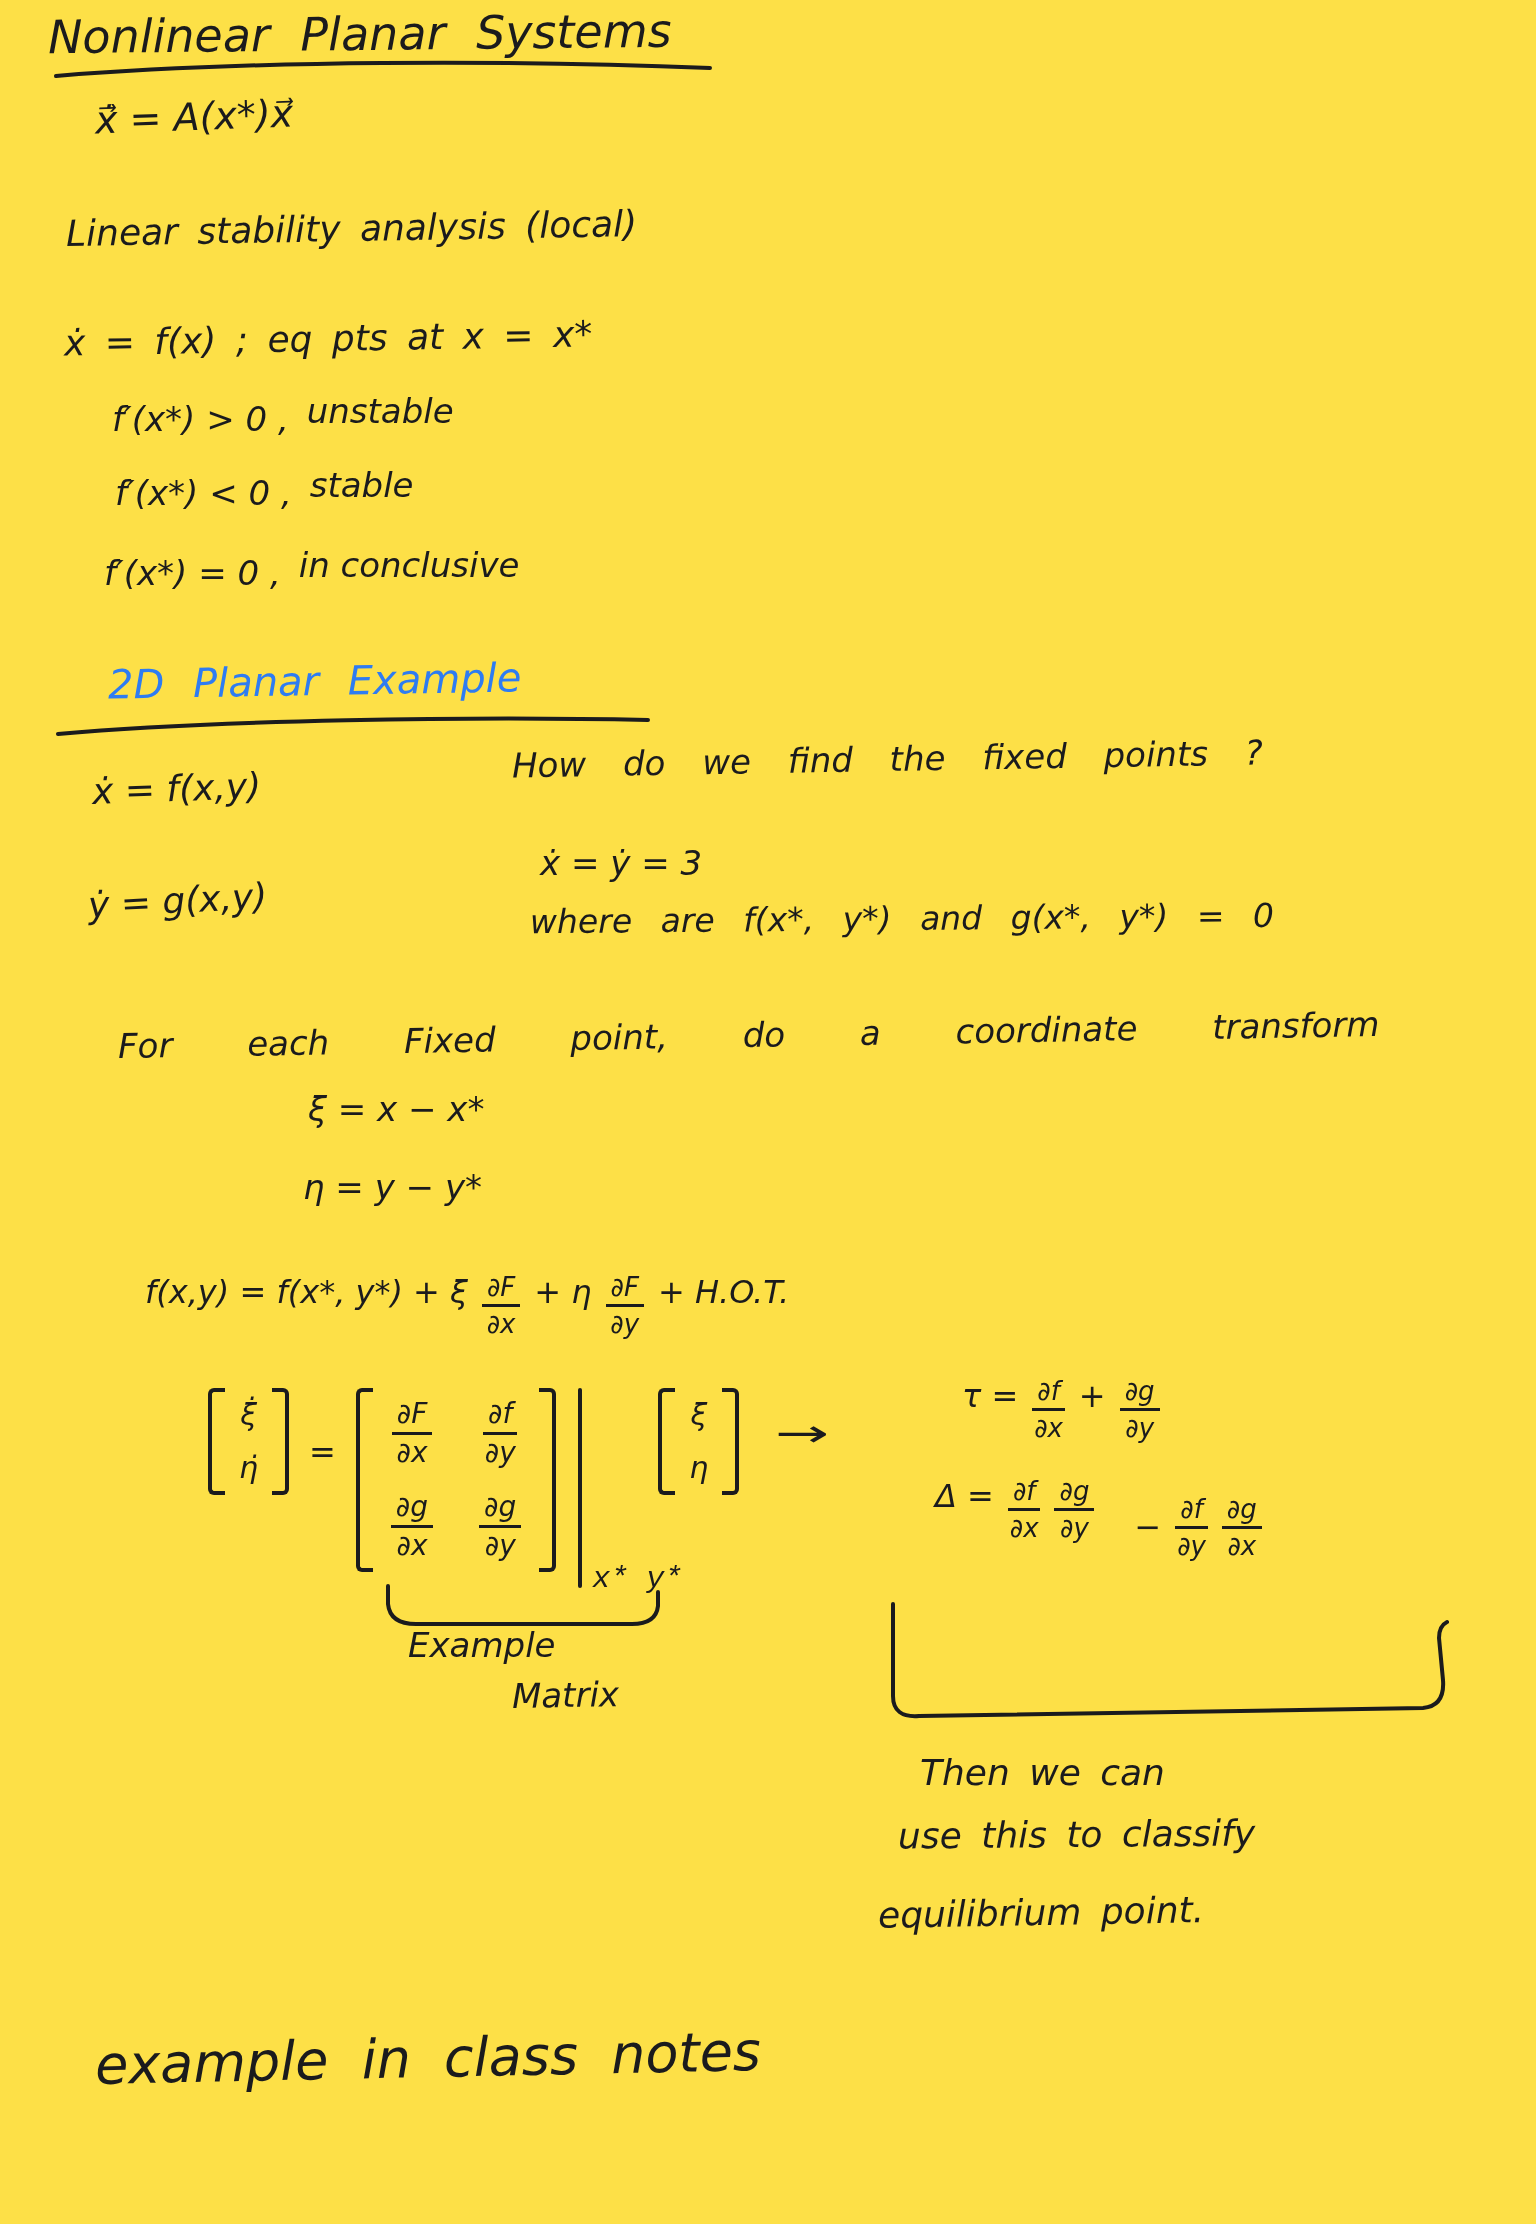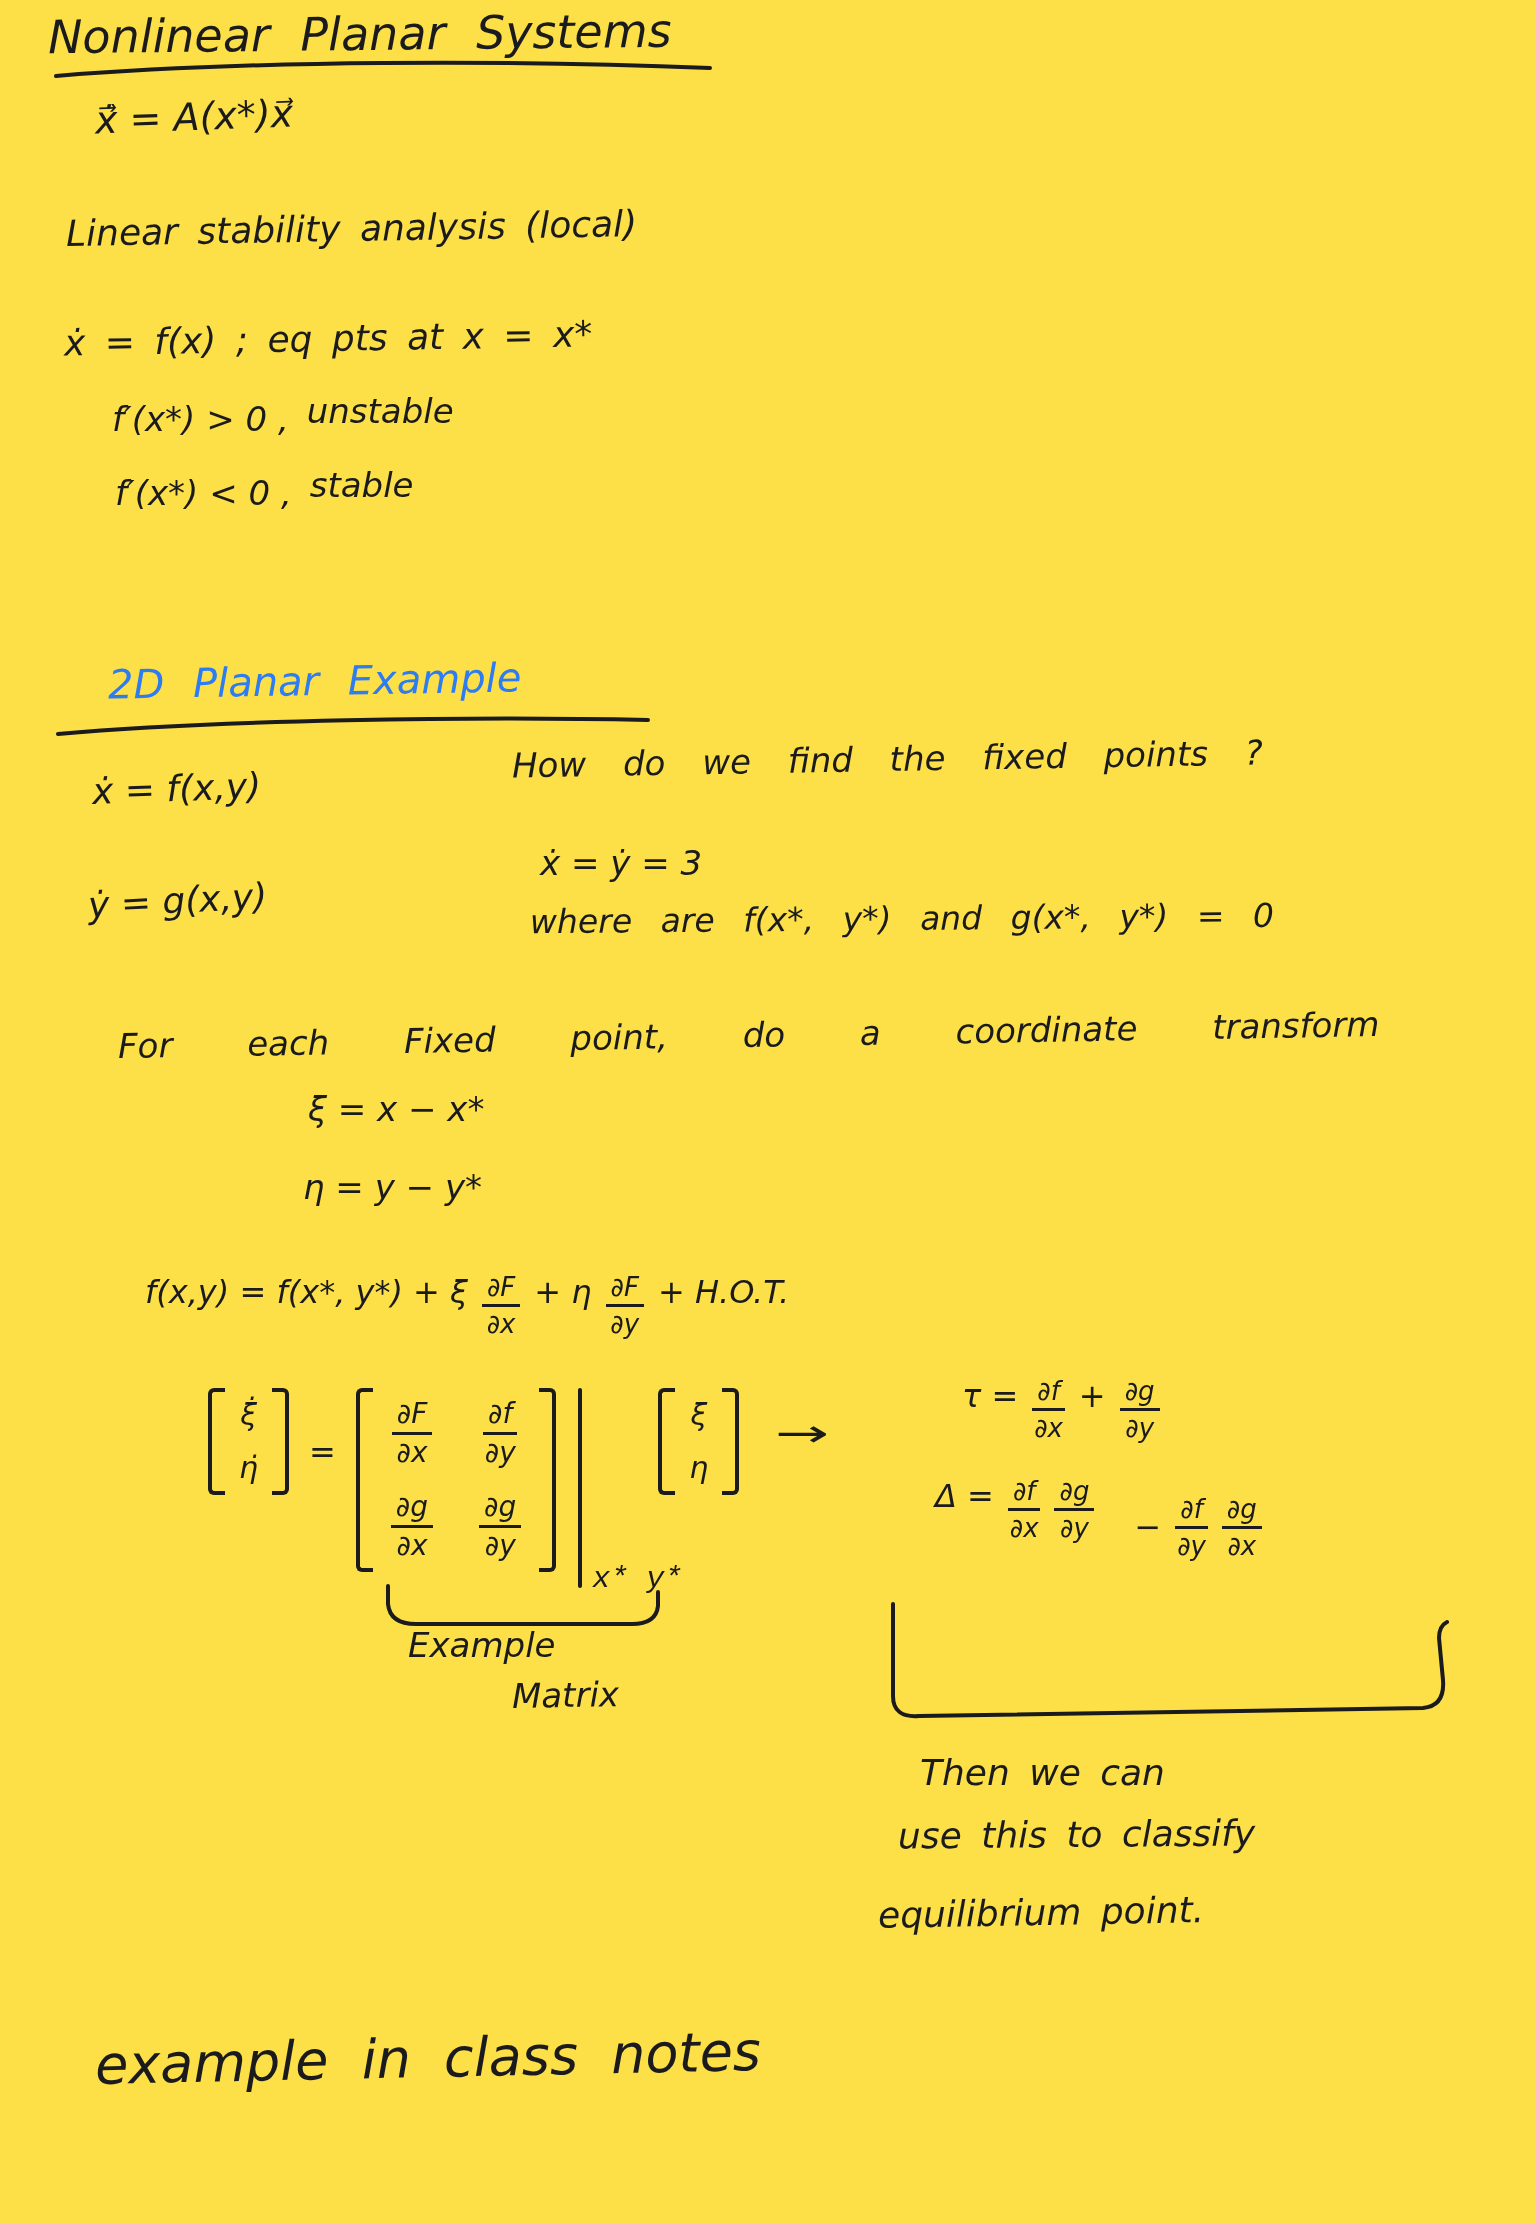--- a/index.html
+++ b/index.html
@@ -78,20 +78,23 @@
   <div class="abs hw fs36 spread-sm" style="left:66px; top:208px; transform:rotate(-1deg);">Linear stability analysis (local)</div>
 
   <div class="abs hw fs36 spread-sm" style="left:64px; top:318px; transform:rotate(-1deg);">ẋ = f(x) ;  eq pts at    x = x*</div>
 
   <div class="abs hw fs34" style="left:112px; top:400px;">
     <span>f′(x*) &gt; 0 ,</span><span class="raised">unstable</span>
   </div>
   <div class="abs hw fs34" style="left:115px; top:474px;">
     <span>f′(x*) &lt; 0 ,</span><span class="raised">stable</span>
   </div>
+  <div class="abs hw fs34" style="left:104px; top:554px;">
+    <span>f′(x*) = 0 ,</span><span class="raised">in conclusive</span>
+  </div>
 
   <div class="abs hw fs40 accent wsp" style="left:108px; top:658px; transform:rotate(-1deg);">2D Planar Example</div>
   <svg class="abs stroke" style="left:54px; top:712px;" width="600" height="28" viewBox="0 0 600 28">
     <path d="M4,22 C160,8 420,4 594,8" fill="none" stroke="#1b1b1d" stroke-width="4" stroke-linecap="round"></path>
   </svg>
 
   <div class="abs hw fs36" style="left:92px; top:768px; transform:rotate(-2deg);">ẋ = f(x,y)</div>
 
   <div class="abs hw fs34 spread-lg" style="left:512px; top:740px; transform:rotate(-1deg);">How do we find the fixed points ?</div>
 

